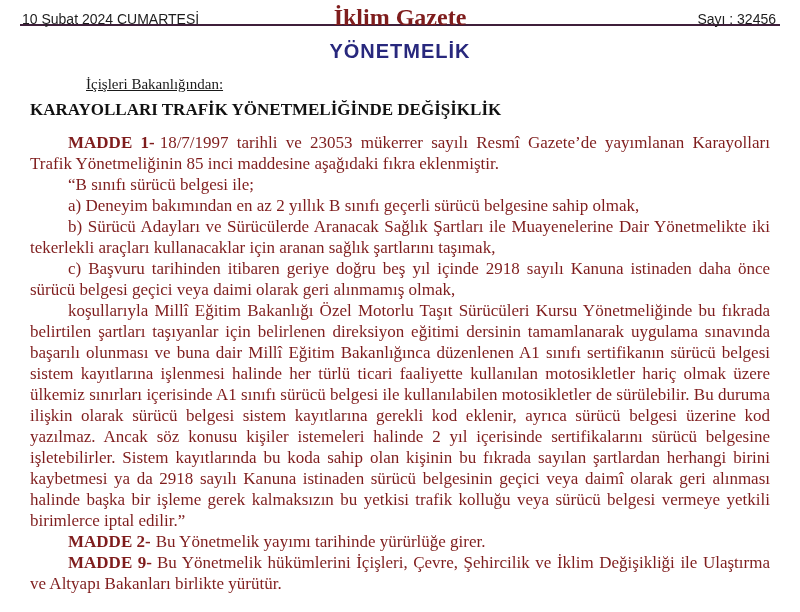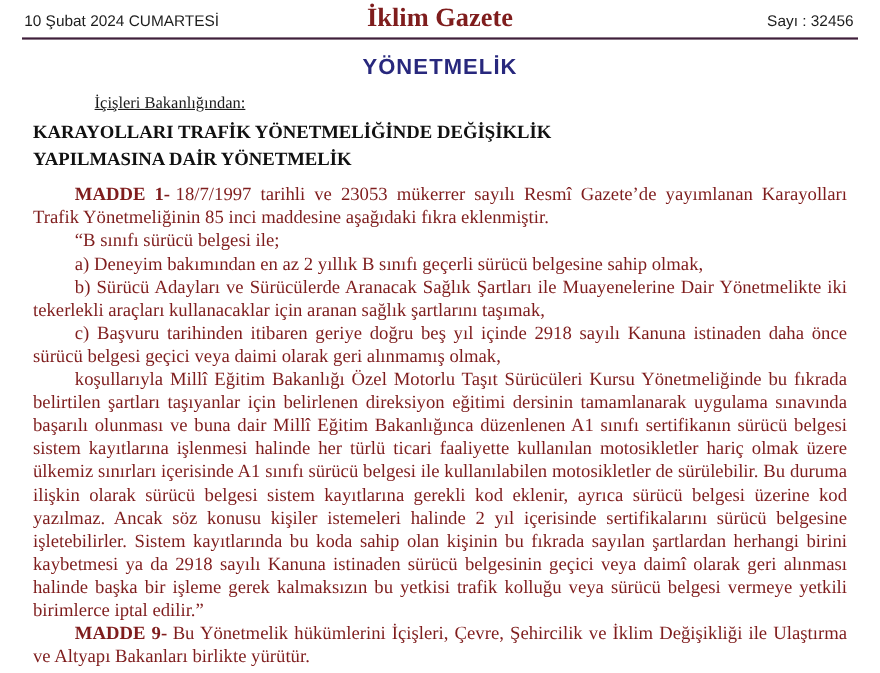--- a/index.html
+++ b/index.html
@@ -8,21 +8,21 @@
     width: 800px;
     height: 612px;
     background: #ffffff;
     overflow: hidden;
     font-family: "Liberation Serif", serif;
     color: #1a1a1a;
   }
   
   .masthead-row {
     position: relative;
-    height: 34px;
+    height: 24px;
     padding: 0 24px 0 22px;
   }
   .issue-date {
     position: absolute;
     left: 22px;
     top: 11px;
     font-family: "Liberation Sans", sans-serif;
     font-size: 14px;
     color: #1d1d1d;
   }
@@ -107,33 +107,33 @@
   <hr class="header-rule">
 
   <h2 class="section-heading">YÖNETMELİK</h2>
 
   <main class="content">
 
     <p class="ministry-line">İçişleri Bakanlığından:</p>
 
     <h3 class="doc-title">
       <span>KARAYOLLARI TRAFİK YÖNETMELİĞİNDE DEĞİŞİKLİK</span><br>
-      <span>YAPILMASINA DAİR YÖNETMELİK</span>
     </h3>
 
     <p class="para"><b class="madde-label">MADDE 1-</b><span>18/7/1997 tarihli ve 23053 mükerrer sayılı Resmî Gazete’de yayımlanan Karayolları Trafik Yönetmeliğinin 85 inci maddesine aşağıdaki fıkra eklenmiştir.</span></p>
 
     <p class="para"><span>“B sınıfı sürücü belgesi ile;</span></p>
 
     <p class="para"><span>a) Deneyim bakımından en az 2 yıllık B sınıfı geçerli sürücü belgesine sahip olmak,</span></p>
 
     <p class="para"><span>b) Sürücü Adayları ve Sürücülerde Aranacak Sağlık Şartları ile Muayenelerine Dair Yönetmelikte iki tekerlekli araçları kullanacaklar için aranan sağlık şartlarını taşımak,</span></p>
 
     <p class="para"><span>c) Başvuru tarihinden itibaren geriye doğru beş yıl içinde 2918 sayılı Kanuna istinaden daha önce sürücü belgesi geçici veya daimi olarak geri alınmamış olmak,</span></p>
 
     <p class="para"><span>koşullarıyla Millî Eğitim Bakanlığı Özel Motorlu Taşıt Sürücüleri Kursu Yönetmeliğinde bu fıkrada belirtilen şartları taşıyanlar için belirlenen direksiyon eğitimi dersinin tamamlanarak uygulama sınavında başarılı olunması ve buna dair Millî Eğitim Bakanlığınca düzenlenen A1 sınıfı sertifikanın sürücü belgesi sistem kayıtlarına işlenmesi halinde her türlü ticari faaliyette kullanılan motosikletler hariç olmak üzere ülkemiz sınırları içerisinde A1 sınıfı sürücü belgesi ile kullanılabilen motosikletler de sürülebilir. Bu duruma ilişkin olarak sürücü belgesi sistem kayıtlarına gerekli kod eklenir, ayrıca sürücü belgesi üzerine kod yazılmaz. Ancak söz konusu kişiler istemeleri halinde 2 yıl içerisinde sertifikalarını sürücü belgesine işletebilirler. Sistem kayıtlarında bu koda sahip olan kişinin bu fıkrada sayılan şartlardan herhangi birini kaybetmesi ya da 2918 sayılı Kanuna istinaden sürücü belgesinin geçici veya daimî olarak geri alınması halinde başka bir işleme gerek kalmaksızın bu yetkisi trafik kolluğu veya sürücü belgesi vermeye yetkili birimlerce iptal edilir.”</span></p>
 
+    <p class="para"><b class="madde-label">MADDE 2-</b><span>Bu Yönetmelik yayımı tarihinde yürürlüğe girer.</span></p>
 
     <p class="para"><b class="madde-label">MADDE 9-</b><span>Bu Yönetmelik hükümlerini İçişleri, Çevre, Şehircilik ve İklim Değişikliği ile Ulaştırma ve Altyapı Bakanları birlikte yürütür.</span></p>
 
   </main>
 
 </div>
 
 </body></html>

